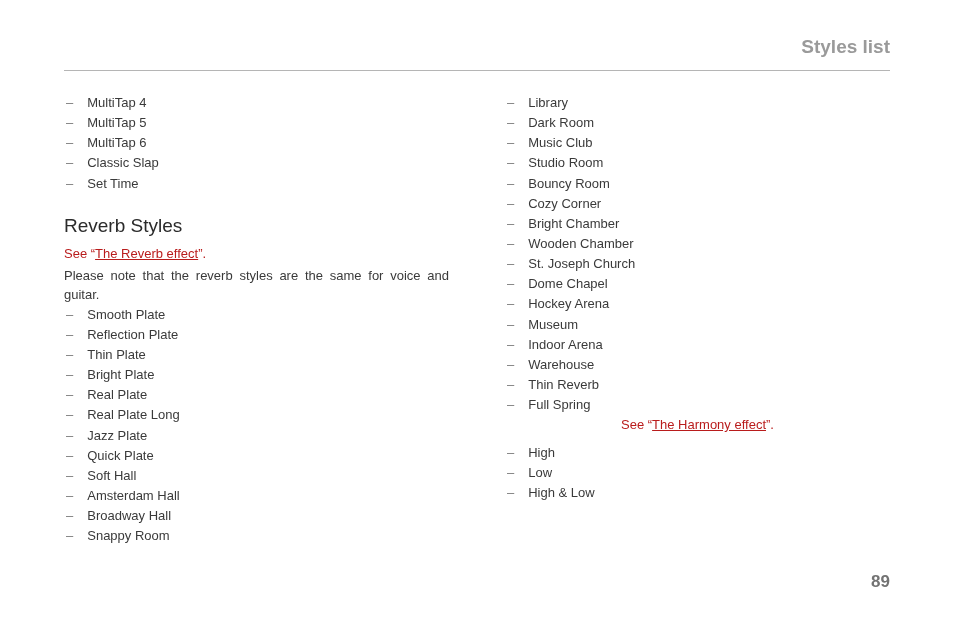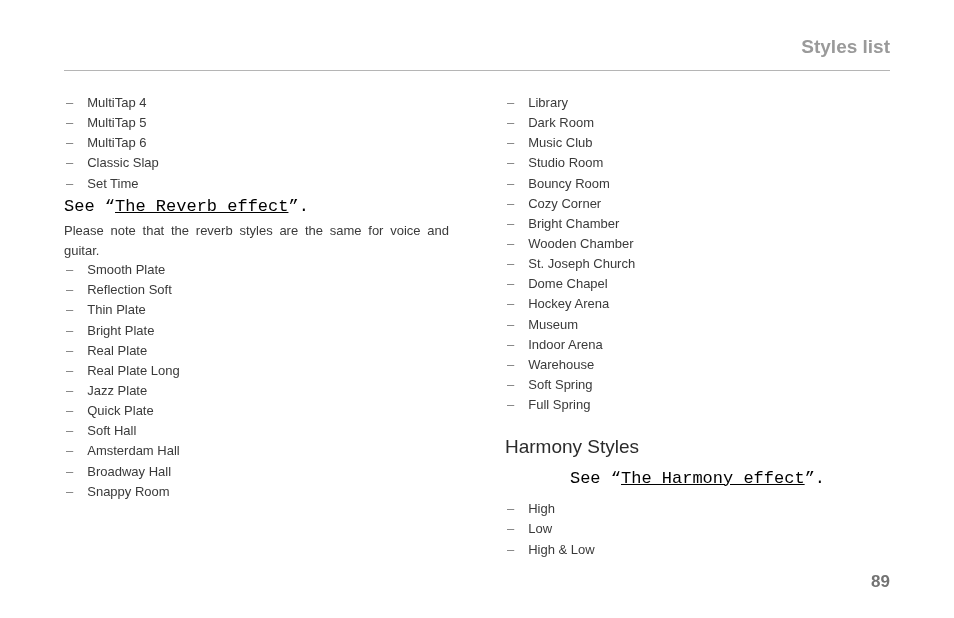--- a/index.html
+++ b/index.html
@@ -35,24 +35,23 @@
     color: #3a3a3a;
   }
   .section-heading {
     font-size: 19px;
     font-weight: 400;
     color: #2b2b2b;
     margin-top: 18px;
     margin-bottom: 4px;
   }
   .see-line {
-    font-size: 17px;
-    color: #000000;
+    font-size: 13px;
+    color: #b91c1c;
     margin-bottom: 2px;
-    font-family: Liberation Mono, monospace;
   }
   .see-link {
     text-decoration: underline;
   }
   .note {
     font-size: 13px;
     color: #3a3a3a;
     text-align: justify;
   }
   ul.styles {
@@ -106,33 +105,34 @@
       <li>
           <span class="dash">–</span>
           <span>Classic Slap</span>
         </li>
       <li>
           <span class="dash">–</span>
           <span>Set Time</span>
         </li>
     </ul>
 
+    <div class="section-heading">Reverb Styles</div>
     <div class="see-line">
       <span>See “</span><span class="see-link">The Reverb effect</span><span>”.</span>
     </div>
     <div class="note">Please note that the reverb styles are the same for voice and guitar.</div>
 
     <ul class="styles">
       <li>
           <span class="dash">–</span>
           <span>Smooth Plate</span>
         </li>
       <li>
           <span class="dash">–</span>
-          <span>Reflection Soft</span>
+          <span>Reflection Plate</span>
         </li>
       <li>
           <span class="dash">–</span>
           <span>Thin Plate</span>
         </li>
       <li>
           <span class="dash">–</span>
           <span>Bright Plate</span>
         </li>
       <li>
@@ -223,29 +223,28 @@
       <li>
           <span class="dash">–</span>
           <span>Indoor Arena</span>
         </li>
       <li>
           <span class="dash">–</span>
           <span>Warehouse</span>
         </li>
       <li>
           <span class="dash">–</span>
-          <span>Soft Spring</span>
+          <span>Thin Reverb</span>
         </li>
       <li>
           <span class="dash">–</span>
           <span>Full Spring</span>
         </li>
     </ul>
 
-    <div class="section-heading">Harmony Styles</div>
     <div class="see-line" style="margin-bottom:8px;text-align:center;">
       <span>See “</span><span class="see-link">The Harmony effect</span><span>”.</span>
     </div>
 
     <ul class="styles">
       <li>
           <span class="dash">–</span>
           <span>High</span>
         </li>
       <li>

